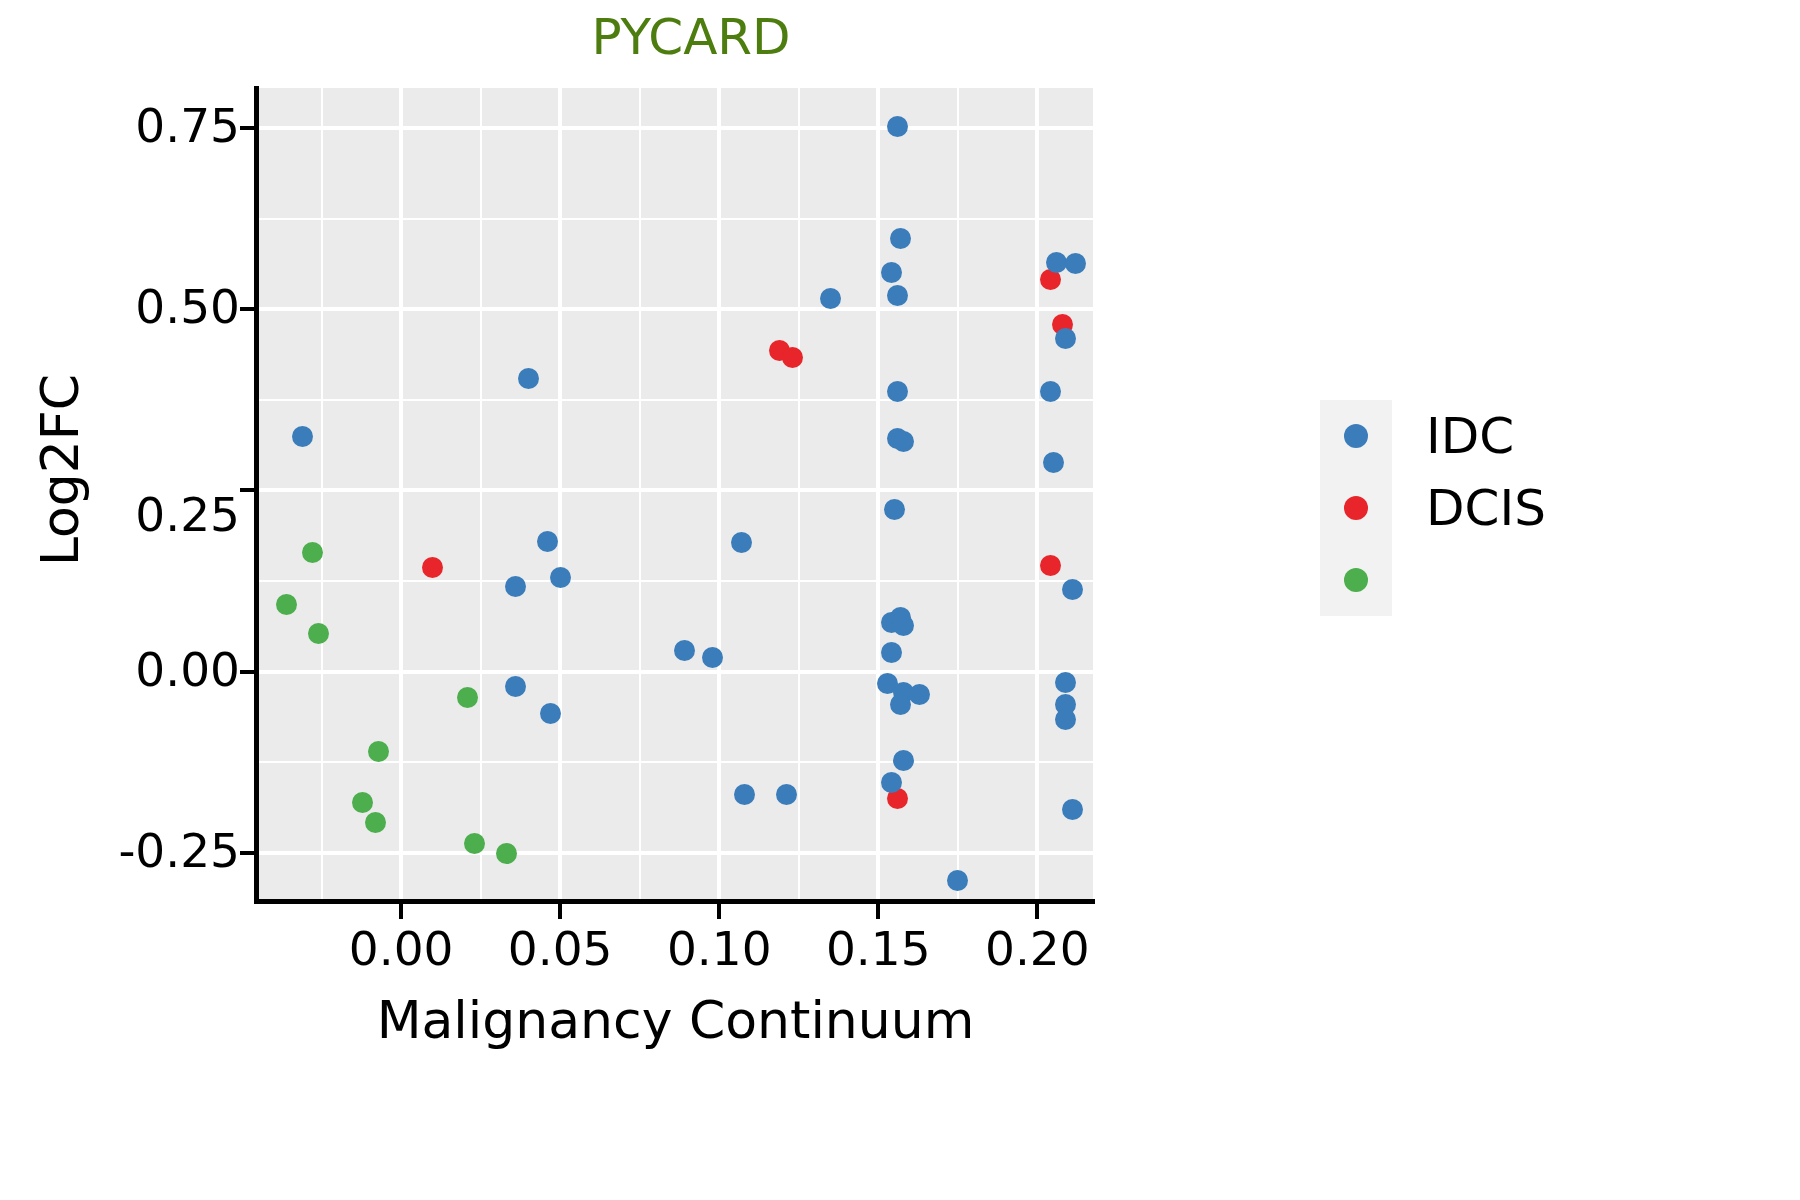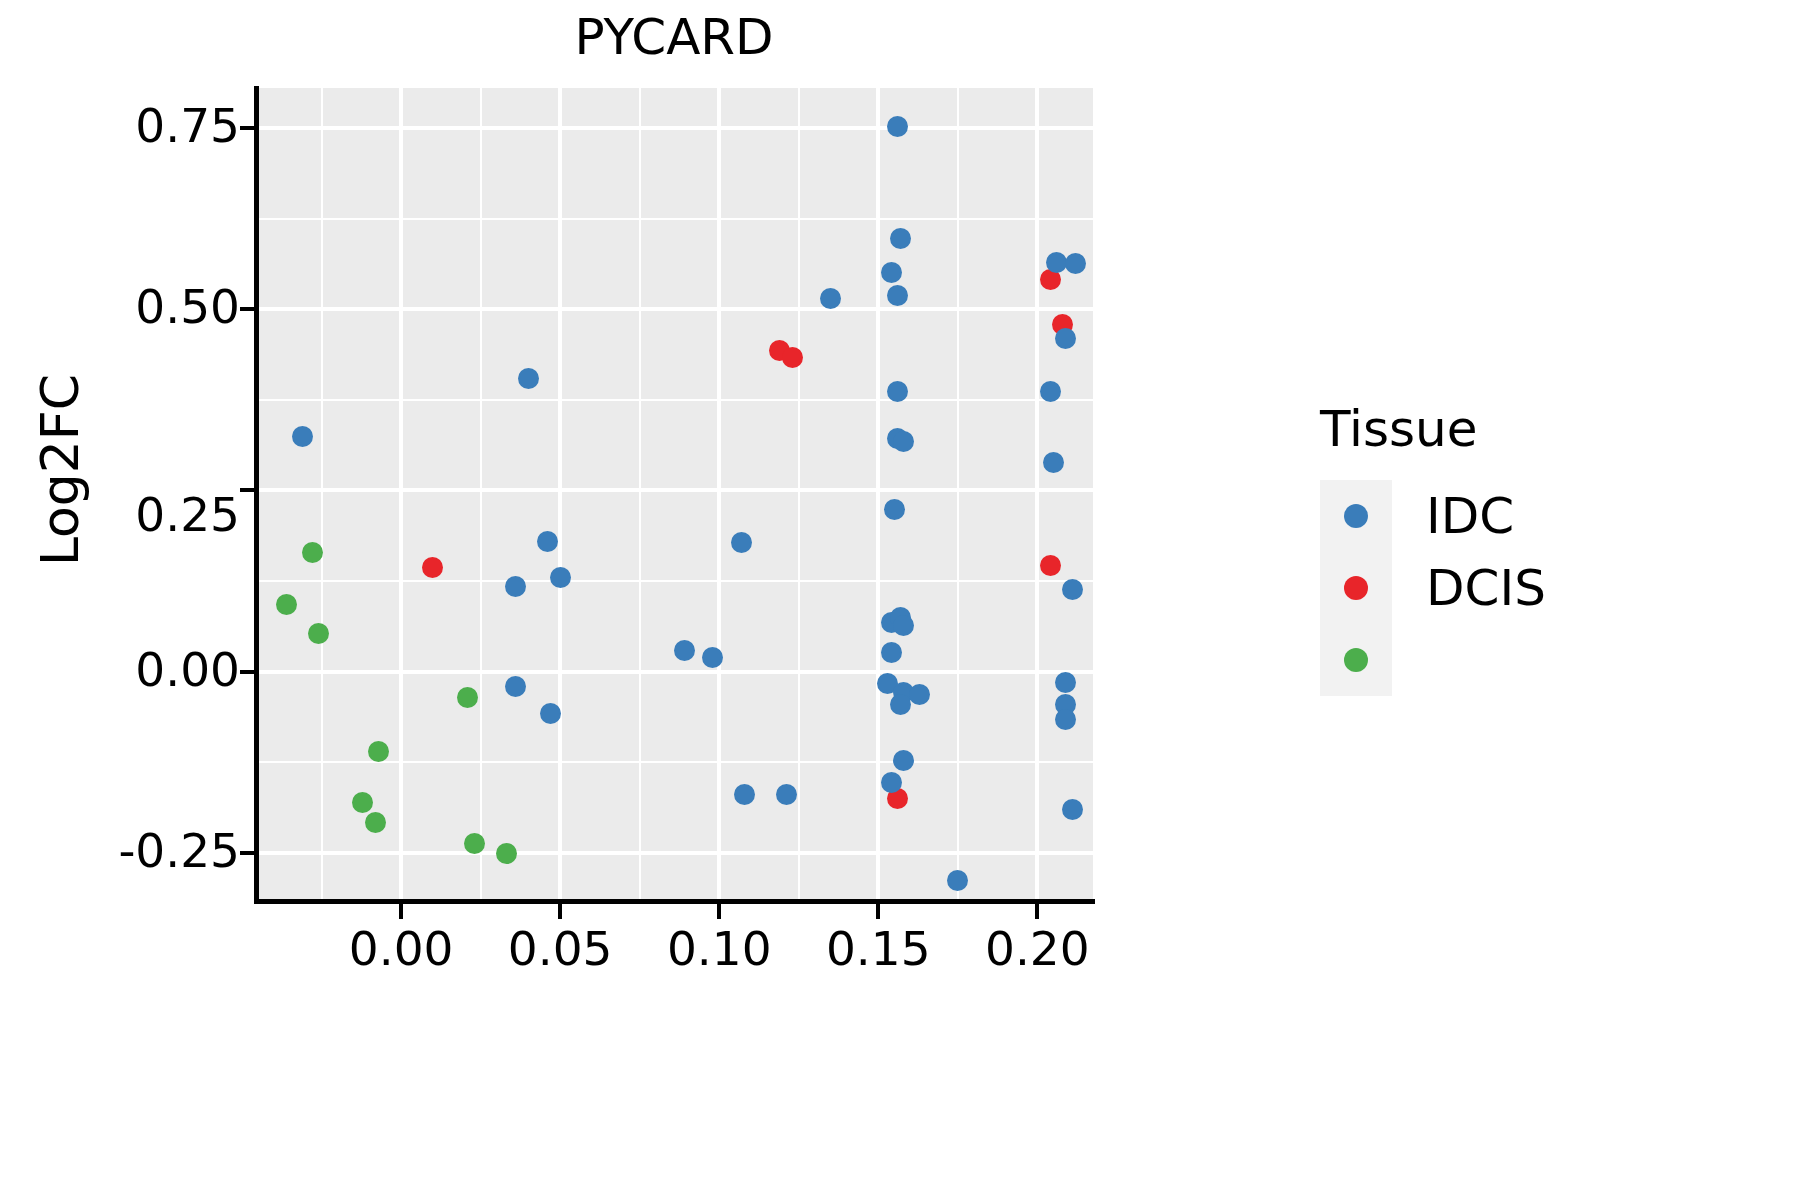--- a/index.html
+++ b/index.html
@@ -14,26 +14,26 @@
     overflow: hidden;
   }
   #figure {
     position: relative;
     width: 1800px;
     height: 1200px;
     background: #ffffff;
   }
   #plot-title {
     position: absolute;
-    left: 254px;
+    left: 271px;
     top: 8px;
     width: 840px;
     text-align: center;
     font-size: 50px;
-    color: #000000;
+    color: #4d7c0f;
     font-family: "DejaVu Sans", sans-serif;
     letter-spacing: 0px;
     white-space: nowrap;
   }
   #panel {
     position: absolute;
     left: 258px;
     top: 88px;
     width: 835px;
     height: 812px;
@@ -280,23 +280,23 @@
       <div class="xlab" style="left: 560.19px;">0.05</div>
       <div class="tick-x" style="left: 717.238px;"></div>
       <div class="xlab" style="left: 719.238px;">0.10</div>
       <div class="tick-x" style="left: 876.286px;"></div>
       <div class="xlab" style="left: 878.286px;">0.15</div>
       <div class="tick-x" style="left: 1035.33px;"></div>
       <div class="xlab" style="left: 1037.33px;">0.20</div>
     </div>
 
   <div id="y-axis-title">Log2FC</div>
+  <div id="x-axis-title">Malignancy Continuum</div>
 
   <div id="legend">
-    <div id="legend-title">Tissue</div>
     <div id="legend-keys">
         <div class="legend-row">
           <div class="legend-key">
             <div class="legend-dot" style="background: rgb(58, 125, 186);"></div>
           </div>
           <div class="legend-label">IDC</div>
         </div>
         <div class="legend-row">
           <div class="legend-key">
             <div class="legend-dot" style="background: rgb(232, 37, 42);"></div>

